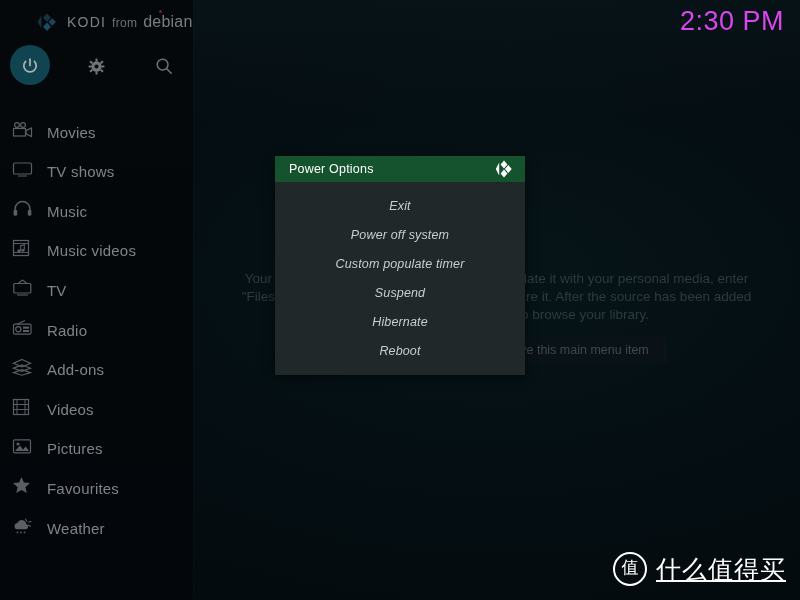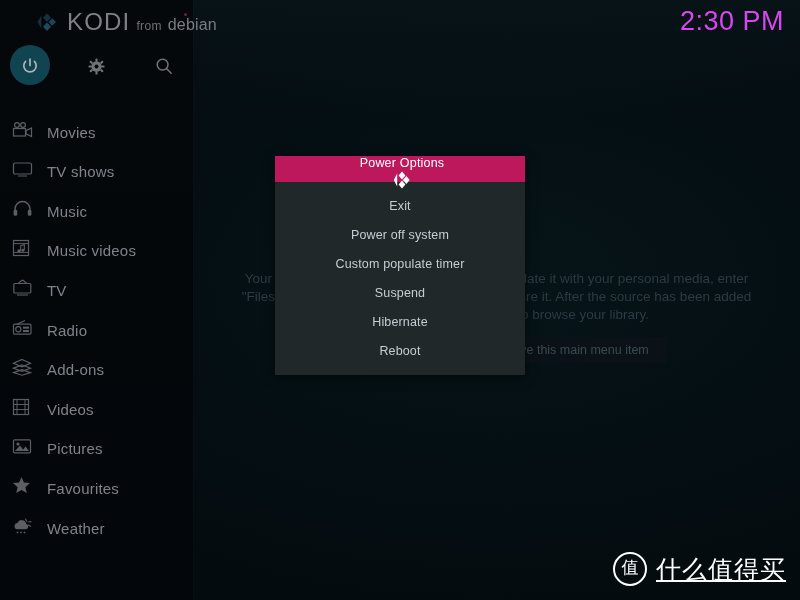--- a/index.html
+++ b/index.html
@@ -47,21 +47,21 @@
     gap: 9px;
     height: 26px;
   }
   .brand-mark { width: 22px; height: 22px; position: relative; flex: none; }
   .brand-text {
     display: flex;
     align-items: baseline;
     gap: 6px;
   }
   .brand-kodi {
-    font-size: 24px;
+    font-size: 14px;
     letter-spacing: 1.2px;
     color: #7c8186;
     font-weight: 400;
   }
   .brand-from {
     font-size: 12px;
     color: #6d7276;
     letter-spacing: 0.3px;
   }
   .brand-debian {
@@ -172,35 +172,34 @@
   
   .dialog {
     position: absolute;
     left: 275px; top: 156px;
     width: 250px;
     background: #212829;
     box-shadow: 0 2px 10px rgba(0,0,0,0.55);
   }
   .dialog-header {
     height: 26px;
-    background: #be185d;
+    background: #14532d;
     display: flex;
     align-items: center;
     justify-content: space-between;
     padding: 0 10px 0 14px;
     box-sizing: border-box;
-    flex-direction: column;
   }
   .dialog-title {
     font-size: 12.5px;
     color: #ffffff;
     letter-spacing: 0.2px;
   }
   .dialog-logo { width: 22px; height: 20px; position: relative; flex: none; }
-  .dialog-body { padding: 9px 0 10px 0; }
+  .dialog-body { padding: 9px 0 10px 0; font-style: italic; }
   .dlg-item {
     height: 29px;
     display: flex;
     align-items: center;
     justify-content: center;
     font-size: 12.5px;
     color: #c7cdd0;
     letter-spacing: 0.15px;
   }
   

